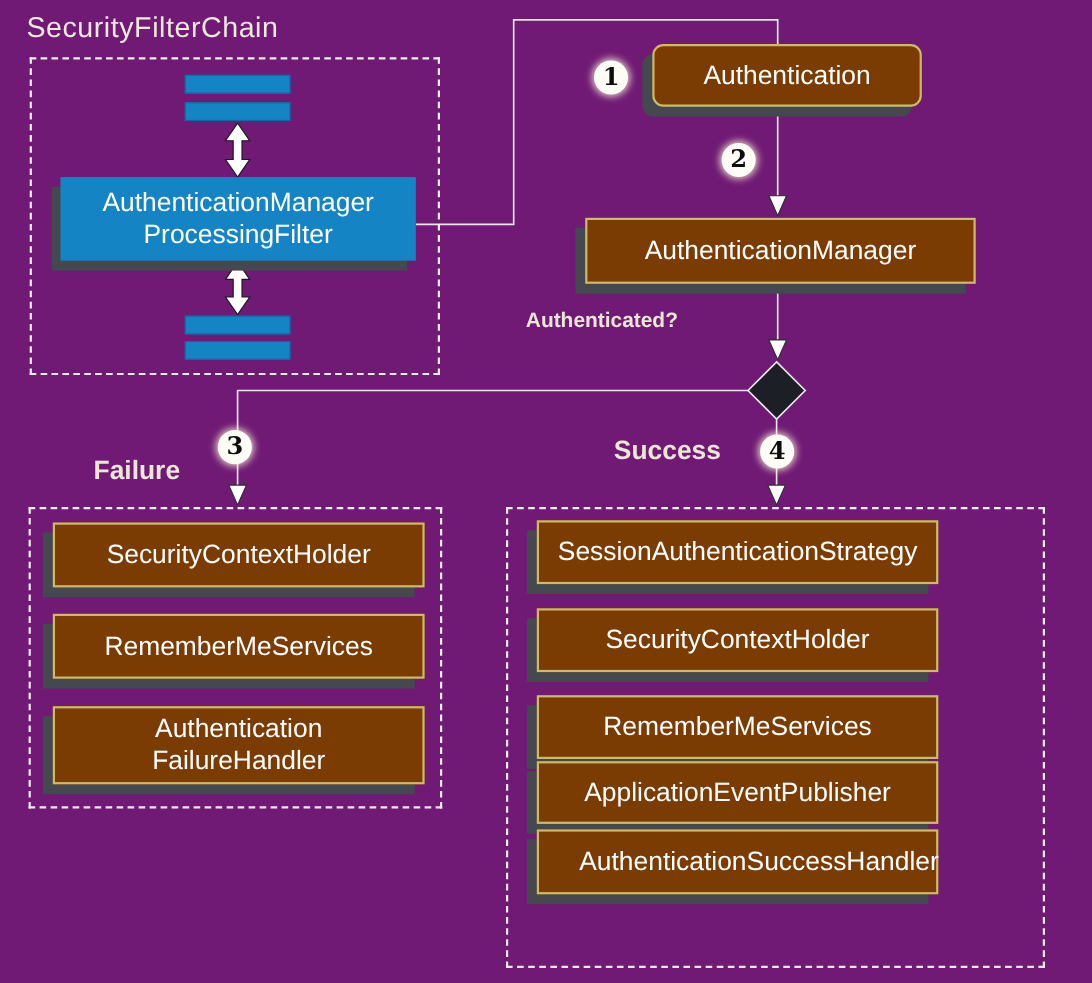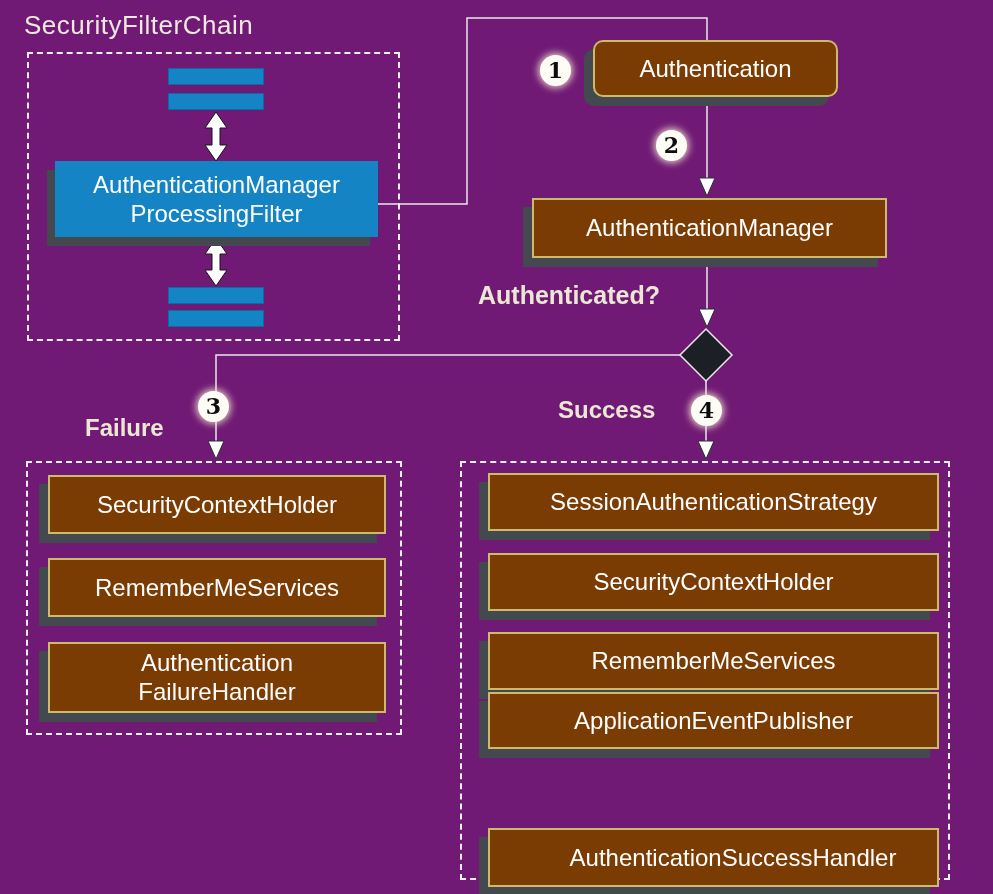--- a/index.html
+++ b/index.html
@@ -37,29 +37,29 @@
     background:#7b3c03; border:2px solid #cdbb67;
     box-shadow:-9px 9px 0 #44484f; font-size:24px;
   }
   .auth-pill { left:593px; top:40px; width:245px; height:57px; border-radius:10px; }
   .am-box    { left:532px; top:198px; width:355px; height:60px; }
 
   .f-item { left:48px; width:338px; }
   .f1 { top:475px; height:59px; }
   .f2 { top:558px; height:59px; }
   .f3 { top:642px; height:71px; line-height:1.18; }
-  .s-item { left:488px; width:451px; }
+  .s-item { left:488px; width:365px; }
   .s1 { top:473px; height:58px; }
   .s2 { top:553px; height:58px; }
   .s3 { top:632px; height:58px; }
   .s4 { top:692px; height:57px;text-align:center; }
-  .s5 { top:828px; height:59px;padding-left:39px; }
+  .s5 { top:754px; height:59px;padding-left:39px; }
 
   .lbl { color:#ece6d4; font-weight:bold; font-size:24px; }
-  .authq   { left:478px; top:281px; font-size:25px; }
+  .authq   { left:478px; top:281px; font-size:19px; }
   .fail-lbl{ left:85px;  top:414px; }
   .succ-lbl{ left:558px; top:396px; }
 
   .badge {
     width:31px; height:31px; border-radius:50%;
     background:#fdfdf6; color:#0d0d0d;
     font-family:"DejaVu Serif", serif; font-weight:bold;
     font-size:22px; line-height:31px; text-align:center;
     box-shadow:0 0 7px 2px rgba(252,243,210,0.8);
   }

